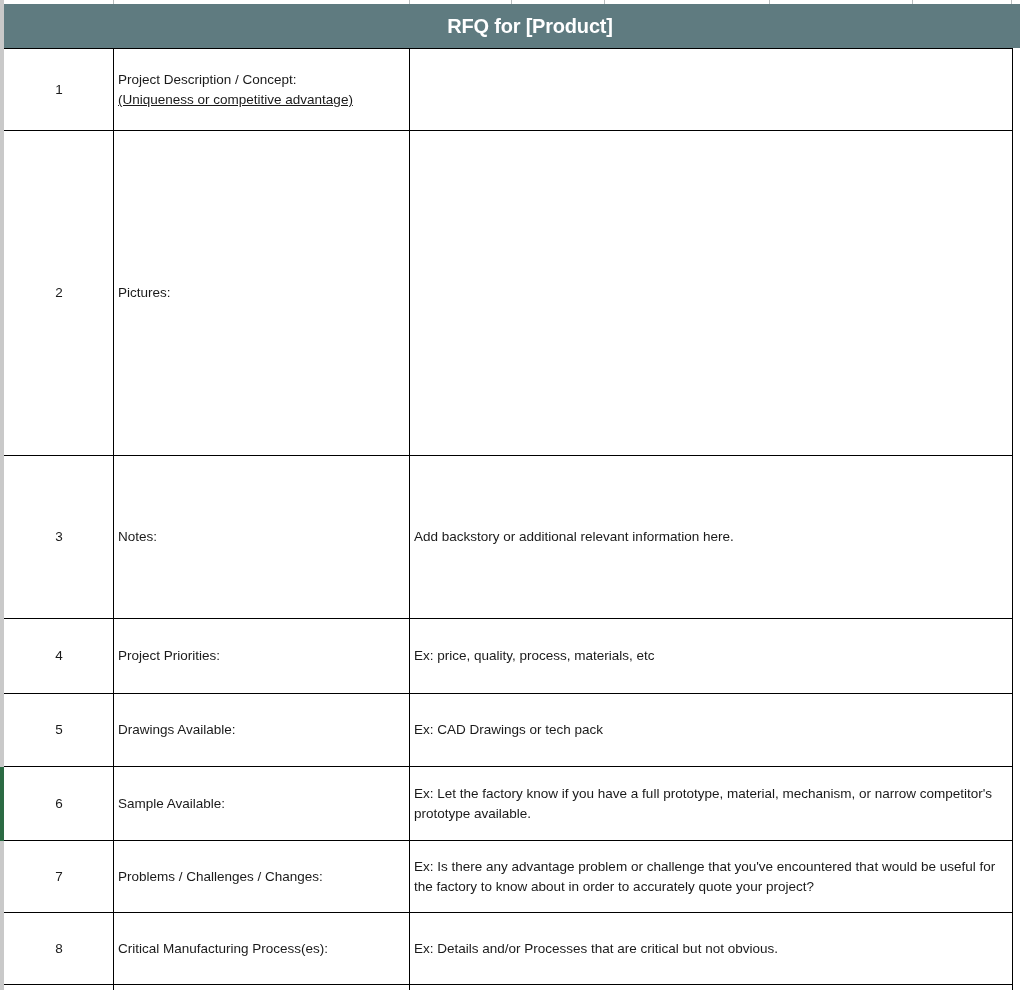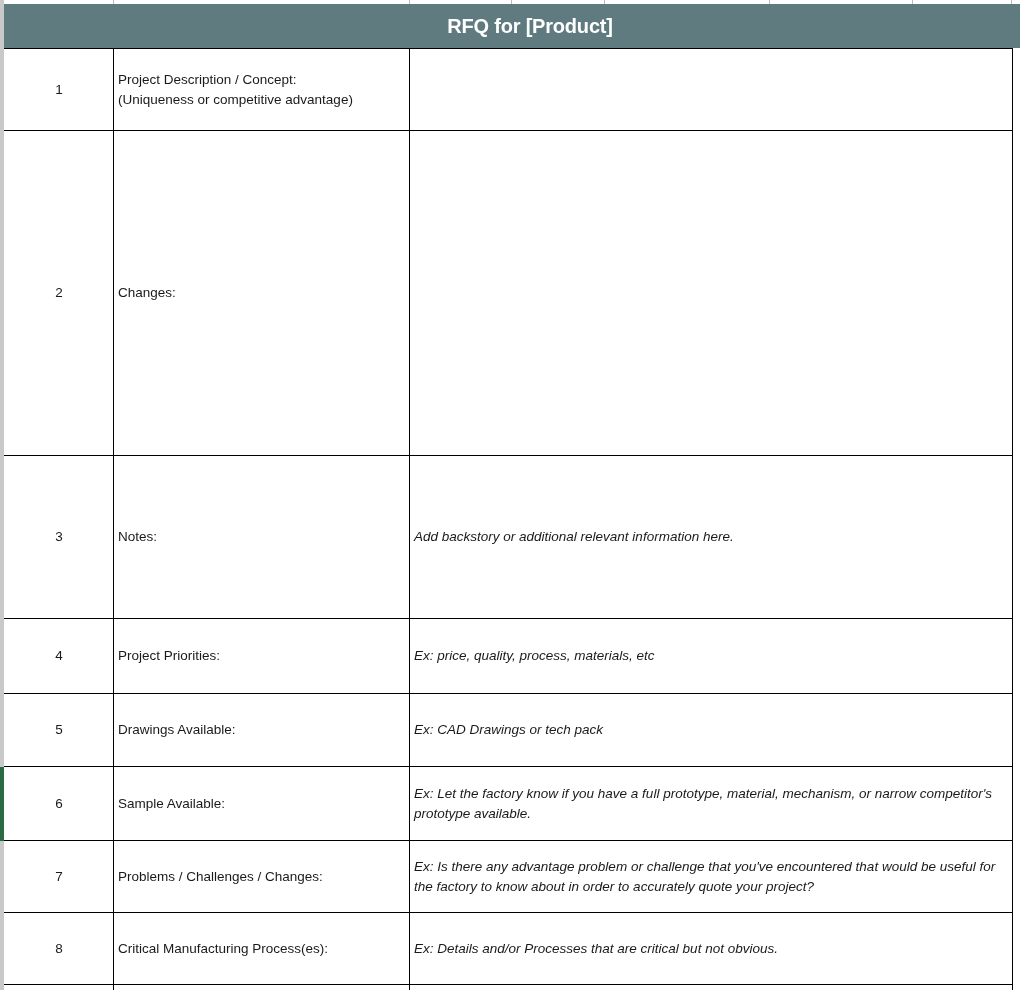--- a/index.html
+++ b/index.html
@@ -88,23 +88,22 @@
   col.c-label { width: 296px; }
   col.c-ex    { width: 603px; }
 
   td.num {
     text-align: center;
     font-size: 12.5px;
     padding-left: 0;
     color: #1a1a1a;
   }
   td.label { padding-left: 4px; margin-left: 23px; }
-  td.label .l2 { display: block; }
+  td.label .l2 { display: block; text-decoration: underline; }
   td.example {
-    font-style: italic;
     padding-left: 4px;
     padding-right: 6px;
   }
   td.empty { }
 
   
   .sel-marker {
     position: absolute;
     left: 0;
     width: 4px;
@@ -148,21 +147,21 @@
         <td class="label">
           <span>Project Description / Concept:</span>
           <span class="l2">(Uniqueness or competitive advantage)</span>
         </td>
         <td class="example empty"></td>
       </tr>
 
       <tr style="height:325px">
         <td class="num">2</td>
         <td class="label">
-          <span>Changes:</span>
+          <span>Pictures:</span>
         </td>
         <td class="example empty"></td>
       </tr>
 
       <tr style="height:163px">
         <td class="num">3</td>
         <td class="label">
           <span>Notes:</span>
         </td>
         <td class="example">Add backstory or additional relevant information here.</td>

